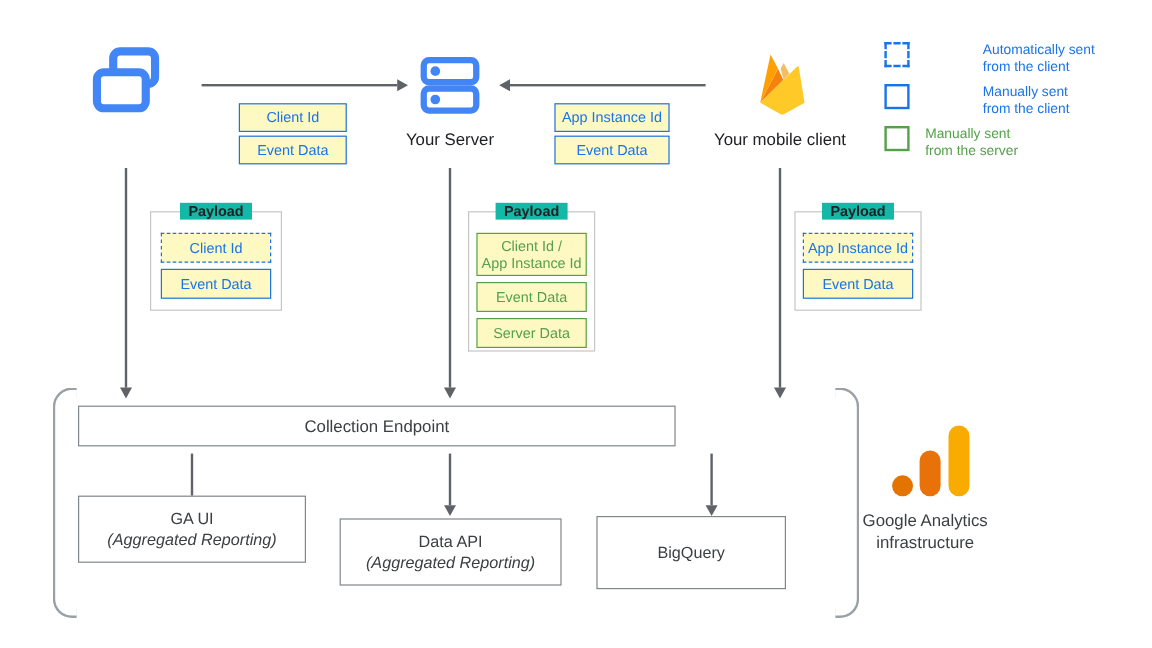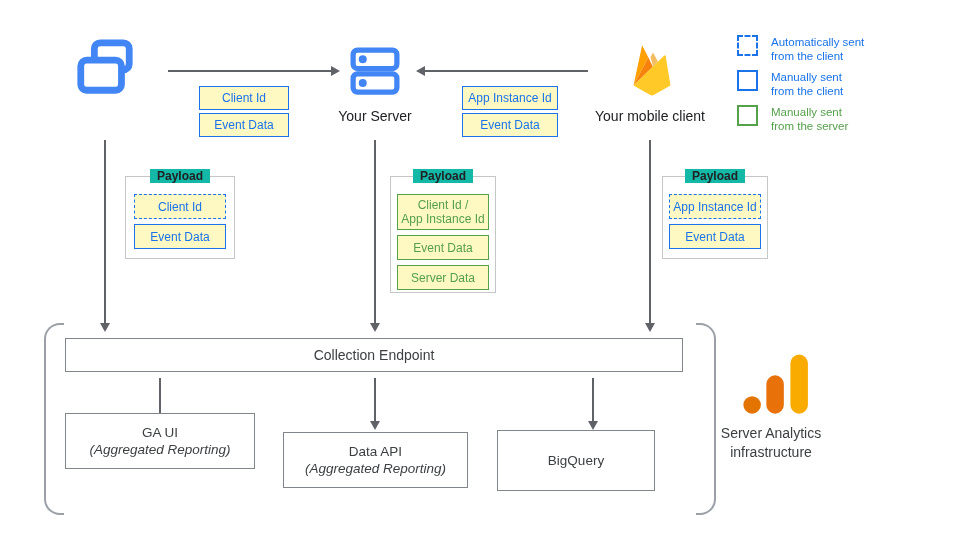--- a/index.html
+++ b/index.html
@@ -44,21 +44,21 @@
   .chipstack{position:absolute;display:flex;flex-direction:column;gap:3px;}
   .chipstack .chip{width:100%;height:24px;font-weight:500;}
 
   
   .legend-item{position:absolute;display:flex;gap:13px;align-items:flex-start;}
   .legend-box{width:21px;height:21px;box-sizing:border-box;background:#fff;flex:none;}
   .legend-box.b-dashed{border:2px dashed #1a73e8;}
   .legend-box.b-blue{border:2px solid #1a73e8;}
   .legend-box.b-green{border:2px solid #55a04b;}
   .legend-text{font-size:11.5px;line-height:14px;font-weight:500;}
-  .legend-text.blue{color:#1a73e8;}
+  .legend-text.blue{color:#1a73e8;margin-left:48px;}
   .legend-text.green{color:#55a04b;}
 
   
   .payload{
     position:absolute;border:1px solid #c4c7c5;background:#fff;box-sizing:border-box;
     display:flex;flex-direction:column;align-items:center;gap:5px;padding-top:17px;
   }
   .payload-title{
     position:absolute;top:-8px;left:50%;transform:translateX(-50%);
     background:#14b8a6;padding:0 7px;font-size:12px;font-weight:700;color:#202124;white-space:nowrap;
@@ -161,21 +161,21 @@
 
   <div class="payload" style="left:662px;top:176px;width:106px;height:83px;">
     <span class="payload-title">Payload</span>
     <div class="chip blue dashed">App Instance Id</div>
     <div class="chip blue">Event Data</div>
   </div>
 
   <div class="bracket left" style="left:44px;top:323px;"></div>
   <div class="bracket right" style="left:696px;top:323px;"></div>
 
-  <div class="bigbox" style="left:65px;top:338px;width:618px;height:34px;font-size:14px;">
+  <div class="bigbox" style="left:65px;top:338px;width:498px;height:34px;font-size:14px;">
     <span class="title" style="font-weight:400;">Collection Endpoint</span>
   </div>
 
   <div class="varrow" style="left:159px;top:378px;height:43px;"></div>
   <div class="varrow" style="left:374px;top:378px;height:43px;"></div>
   <div class="varrow" style="left:592px;top:378px;height:43px;"></div>
 
   <div class="bigbox" style="left:65px;top:413px;width:190px;height:56px;">
     <span class="title">GA UI</span>
     <span class="subtitle">(Aggregated Reporting)</span>
@@ -186,16 +186,16 @@
   </div>
   <div class="bigbox" style="left:497px;top:430px;width:158px;height:61px;padding:0 8px;">
     <span class="title">BigQuery</span>
   </div>
 
   <svg class="abs" style="left:739px;top:348px;" width="70" height="70" viewBox="0 0 64 64">
     <circle cx="12" cy="52" r="8" fill="#E37400"></circle>
     <rect x="25" y="25" width="16" height="35" rx="8" fill="#E8710A"></rect>
     <rect x="47" y="6" width="16" height="54" rx="8" fill="#F9AB00"></rect>
   </svg>
-  <div class="caption preline" style="left:695px;top:424px;width:152px;">Server Analytics
+  <div class="caption preline" style="left:695px;top:424px;width:152px;">Google Analytics
 infrastructure</div>
 
 </div>
 
 </body></html>

